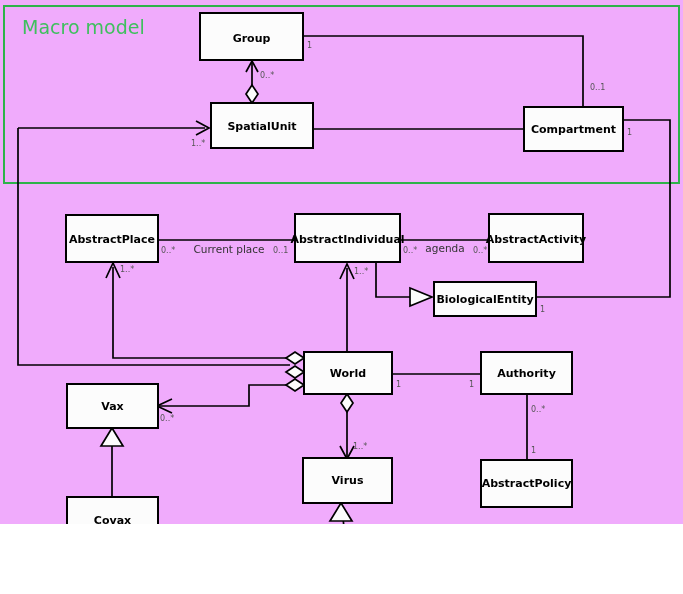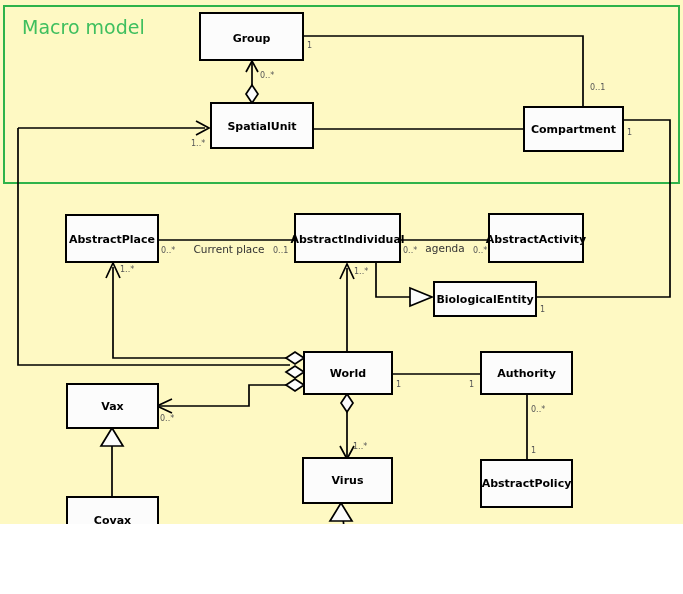--- a/index.html
+++ b/index.html
@@ -4,21 +4,21 @@
 <style>
   html, body {
     margin: 0;
     padding: 0;
     background: #ffffff;
   }
   #canvas {
     position: relative;
     width: 683px;
     height: 524px;
-    background: #fef9c3;
+    background: #f0abfc;
     font-family: "DejaVu Sans", sans-serif;
     overflow: hidden;
   }
   #uml-svg {
     position: absolute;
     left: 0; top: 0;
     width: 683px;
     height: 594px;
   }
   .cls-box {

